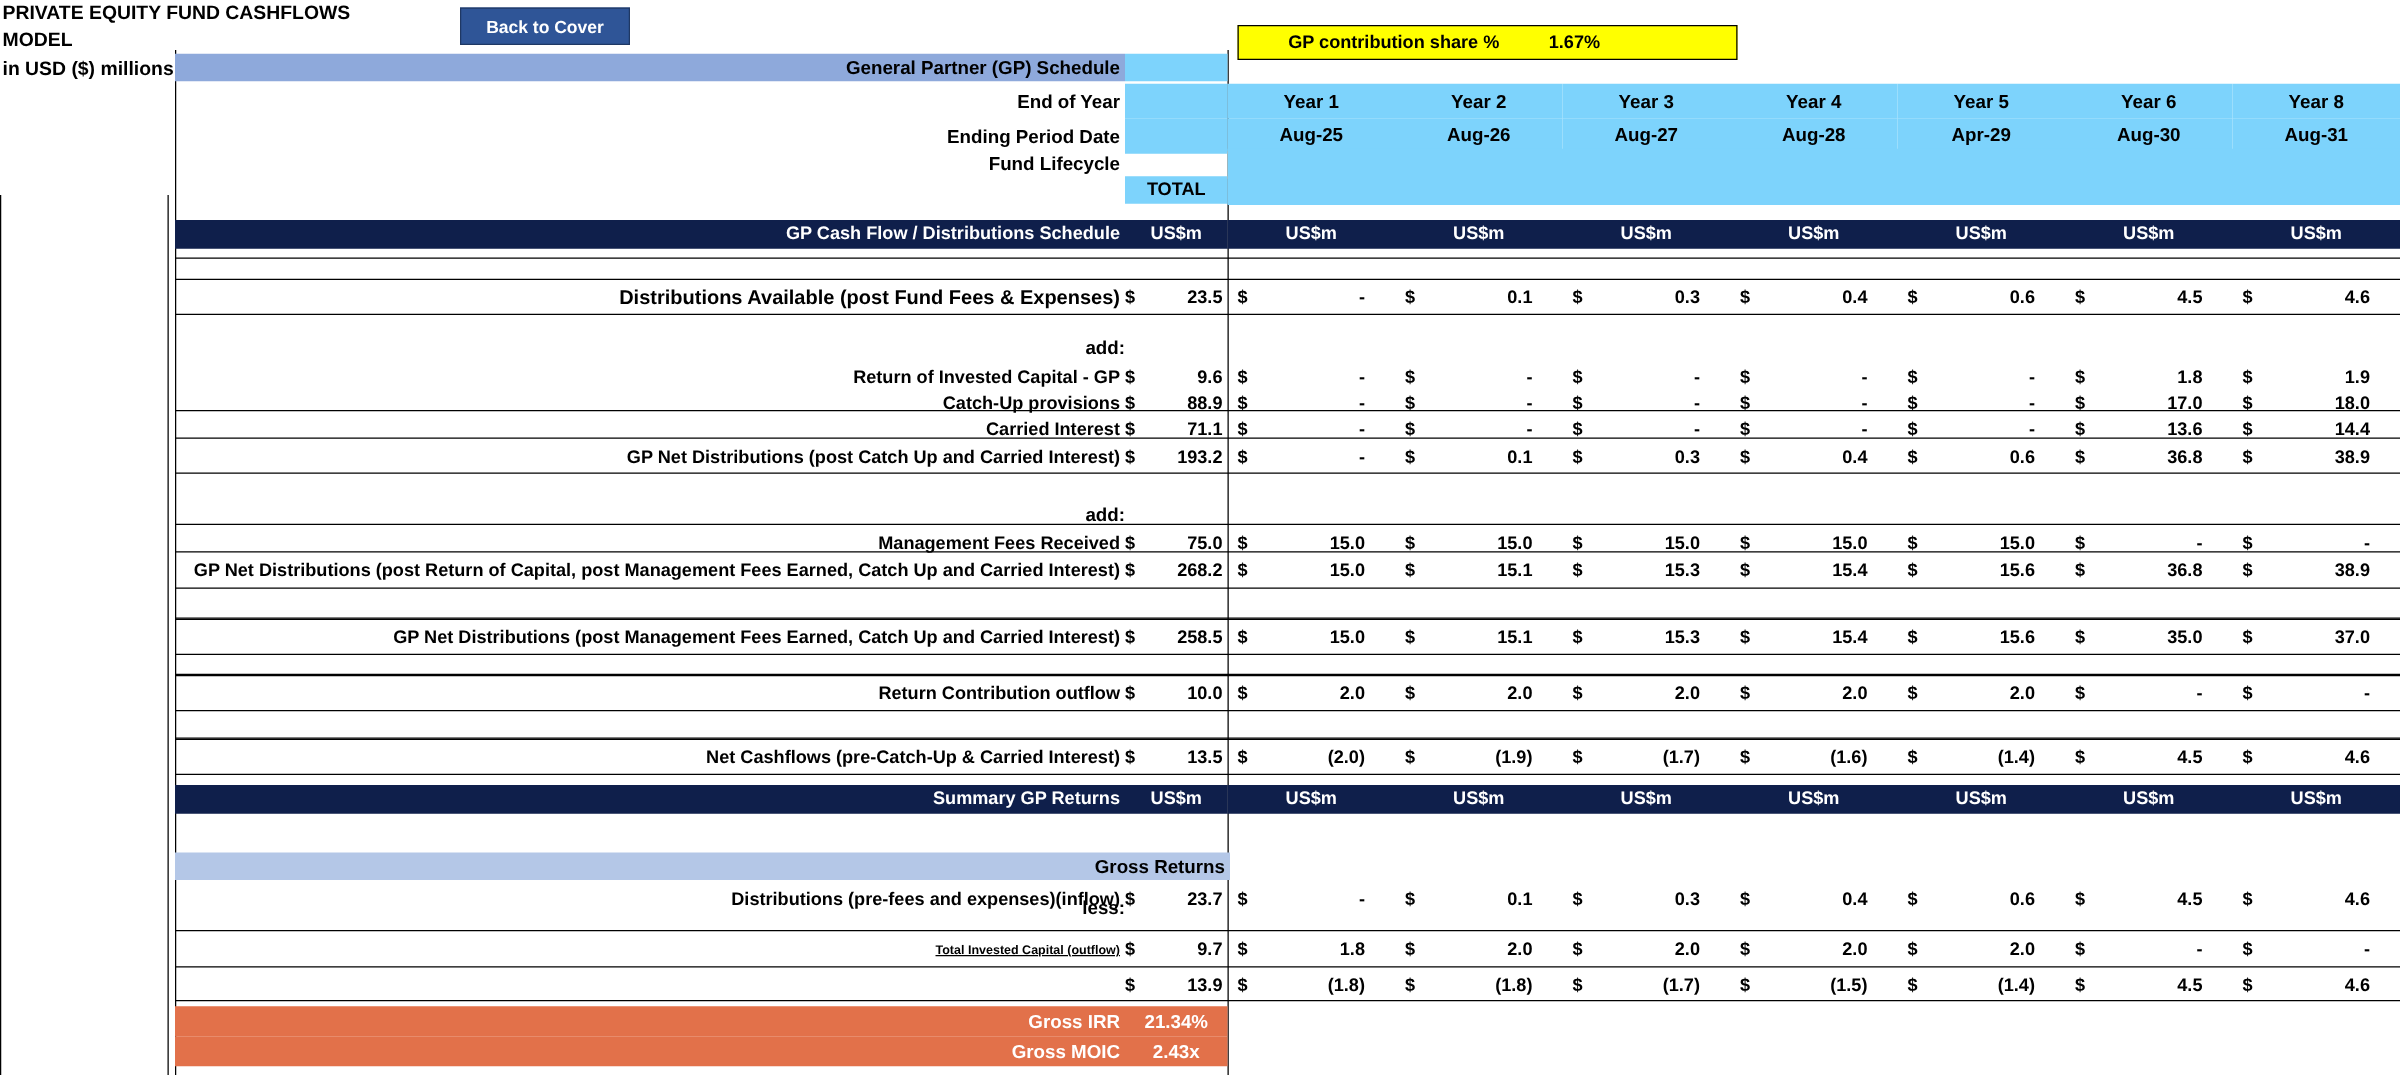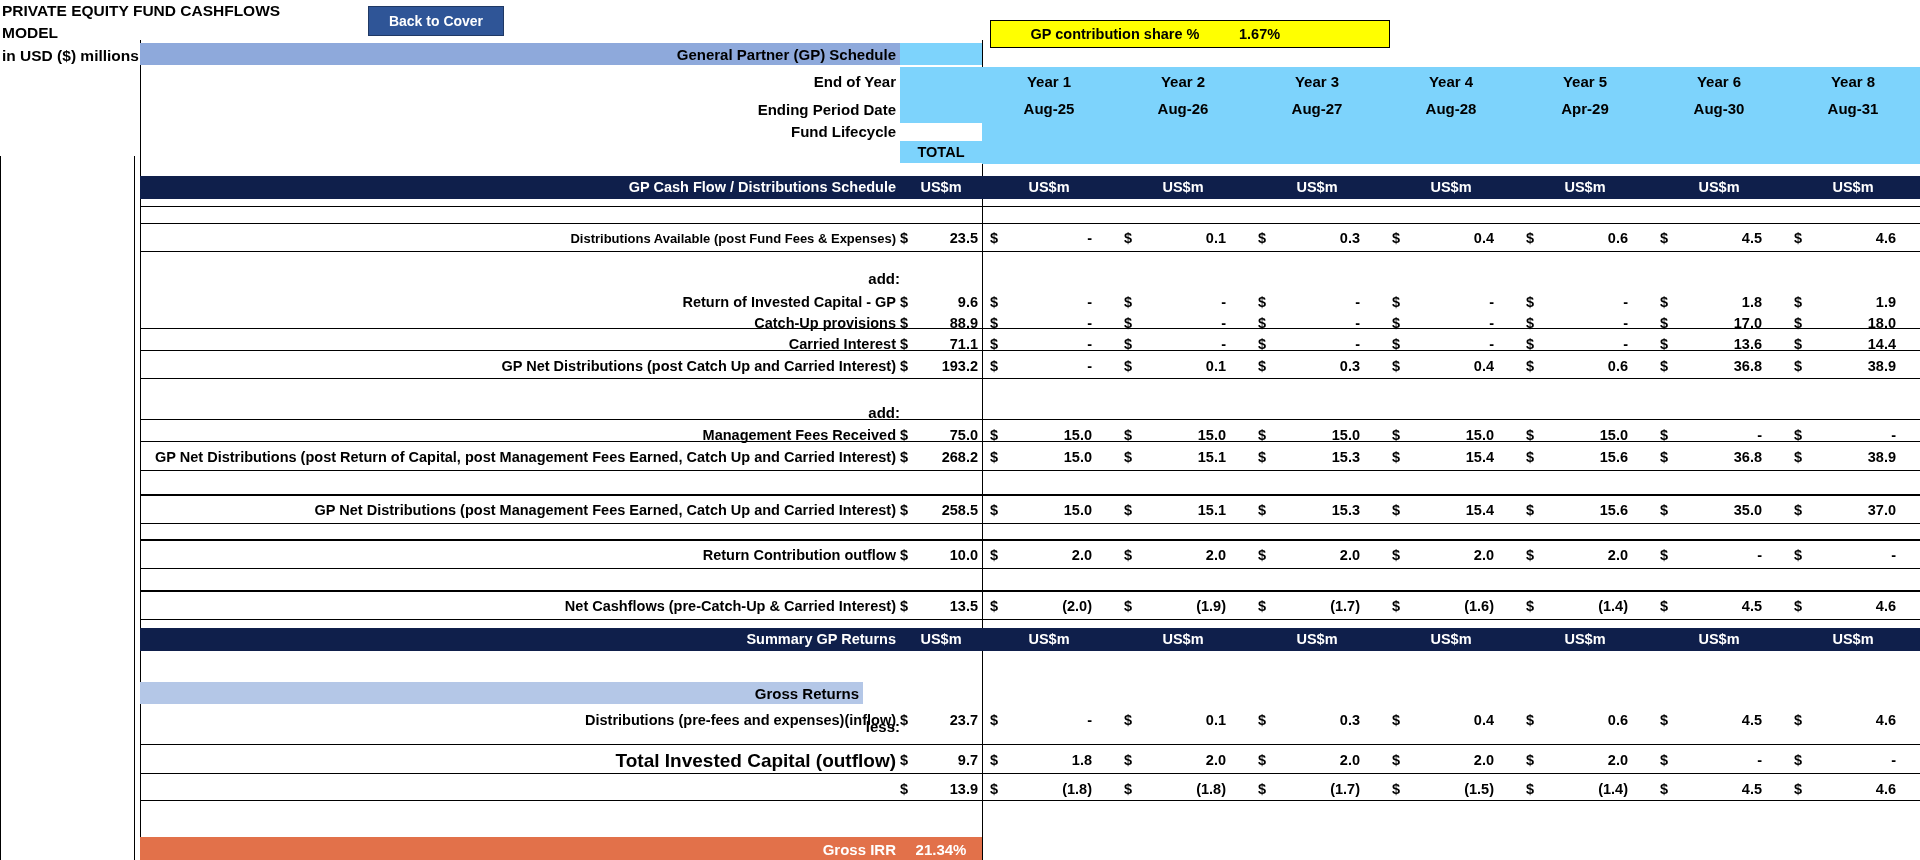--- a/index.html
+++ b/index.html
@@ -50,21 +50,21 @@
   .lbl-cell {
     text-align: right; padding-right: 4px; font-weight: bold;
     white-space: nowrap; overflow: hidden;
   }
 
   .blue-head { background: #8ea9db; }
   .blue-light { background: #7dd3fc; }
   .orange { background: #f4b183; color: #000000; }
   .green { background: #a9d18e; color: #000000; }
   .periwinkle { background: #b4c7e7; color: #000000; }
-  .orange-solid { background: #e2714a; color: #ffffff; margin-top: 32px; }
+  .orange-solid { background: #e2714a; color: #ffffff; }
 
   .ctr { text-align: center; }
 
   
   .row { position: absolute; height: 21px; line-height: 21px; }
   .row .lab {
     position: absolute; right: 0; top: 0; height: 21px;
     text-align: right; font-weight: bold; white-space: nowrap; padding-right: 4px;
   }
   .cell {
@@ -228,31 +228,31 @@
         <span style="position: absolute; left: 0px; width: 134px; text-align: center;">US$m</span>
         <span style="position: absolute; left: 134px; width: 134px; text-align: center;">US$m</span>
         <span style="position: absolute; left: 268px; width: 134px; text-align: center;">US$m</span>
         <span style="position: absolute; left: 402px; width: 134px; text-align: center;">US$m</span>
         <span style="position: absolute; left: 536px; width: 134px; text-align: center;">US$m</span>
         <span style="position: absolute; left: 670px; width: 134px; text-align: center;">US$m</span>
         <span style="position: absolute; left: 804px; width: 134px; text-align: center;">US$m</span>
       </span>
   </div>
 
-  <div class="band periwinkle" style="left:140px; top:682px; width:723px; height:22px;">
+  <div class="band periwinkle" style="left:140px; top:682px; width:844px; height:22px;">
     <div class="lbl-cell" style="width:100%;">Gross Returns</div>
   </div>
 
   <div class="addlbl" style="left:700px; top:268px; width:200px;">add:</div>
   <div class="addlbl" style="left:700px; top:402px; width:200px;">add:</div>
   <div class="addlbl" style="left:700px; top:716px; width:200px;">less:</div>
 
   <div id="data-rows">
       <div class="row" style="left: 0px; top: 228px; width: 1920px;">
-        <div class="lab" style="left: 140px; width: 760px; font-size: 13px;">Distributions Available (post Fund Fees &amp; Expenses)</div>
+        <div class="lab" style="left: 140px; width: 760px; font-size: 16px;">Distributions Available (post Fund Fees &amp; Expenses)</div>
         <div class="cell" style="left: 900px; width: 82px;">
           <span class="d">$</span>
           <span class="n" style="right:4px;">23.5</span>
         </div>
         <div class="cell" style="left: 982px; width: 134px;">
           <span class="d" style="left:8px;">$</span>
           <span class="n" style="right:24px;">-</span>
         </div>
         <div class="cell" style="left: 1116px; width: 134px;">
           <span class="d" style="left:8px;">$</span>
@@ -634,21 +634,21 @@
         <div class="cell" style="left: 1652px; width: 134px;">
           <span class="d" style="left:8px;">$</span>
           <span class="n" style="right:24px;">4.5</span>
         </div>
         <div class="cell" style="left: 1786px; width: 134px;">
           <span class="d" style="left:8px;">$</span>
           <span class="n" style="right:24px;">4.6</span>
         </div>
       </div>
       <div class="row" style="left: 0px; top: 750px; width: 1920px;">
-        <div class="lab" style="left: 140px; width: 760px; font-size: 19px;">Total Invested Capital (outflow)</div>
+        <div class="lab" style="left: 140px; width: 760px; font-size: 10px; text-decoration: underline;">Total Invested Capital (outflow)</div>
         <div class="cell" style="left: 900px; width: 82px;">
           <span class="d">$</span>
           <span class="n" style="right:4px;">9.7</span>
         </div>
         <div class="cell" style="left: 982px; width: 134px;">
           <span class="d" style="left:8px;">$</span>
           <span class="n" style="right:24px;">1.8</span>
         </div>
         <div class="cell" style="left: 1116px; width: 134px;">
           <span class="d" style="left:8px;">$</span>

